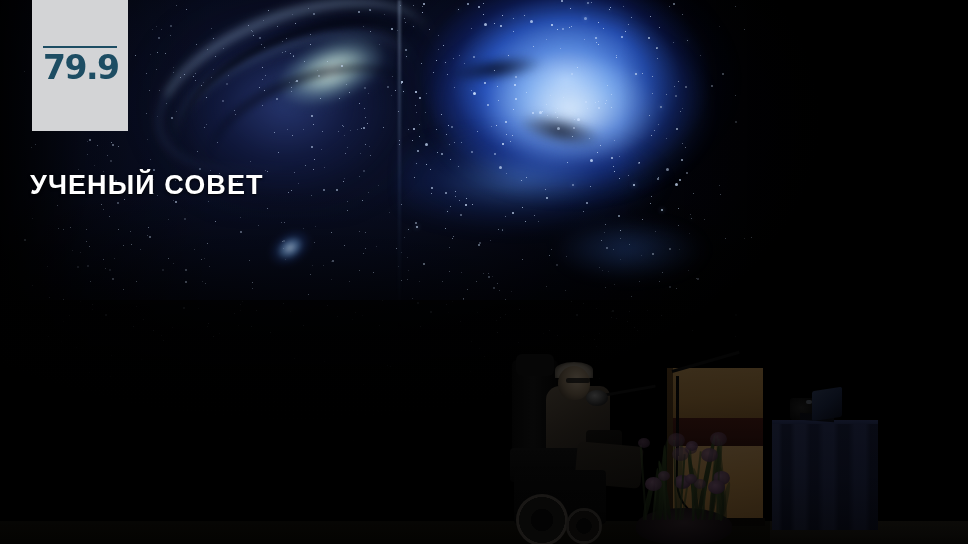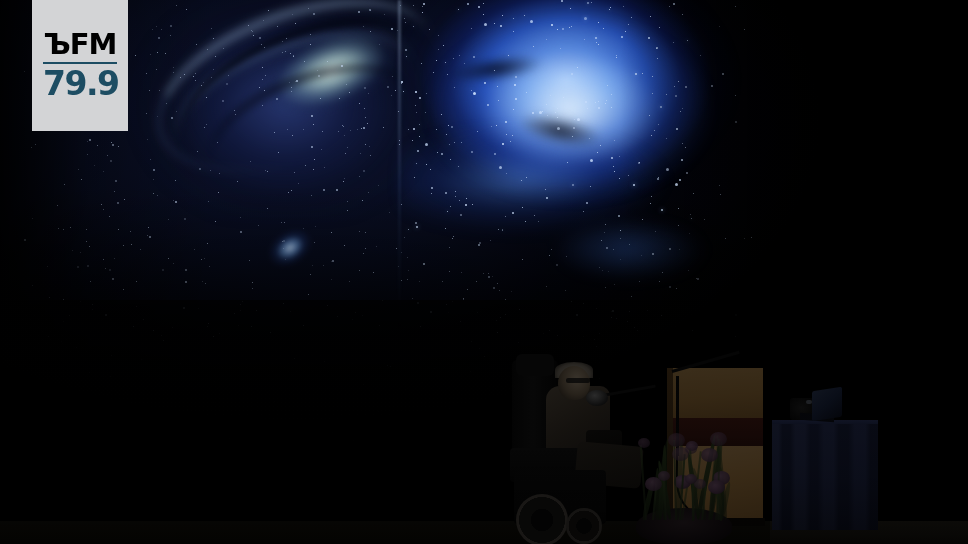--- a/index.html
+++ b/index.html
@@ -1224,20 +1224,20 @@
     <div class="gear-cluster"></div>
     <div class="laptop-base"></div>
     <div class="laptop-screen"></div>
     <div class="gear-glint"></div>
 
     <div class="scrim"></div>
   </div>
 
   <div class="logo-plate">
     <div class="logo-inner">
-      <div class="logo-word">ЪFM</div>
       <div class="logo-rule"></div>
       <div class="logo-freq">79.9</div>
     </div>
   </div>
 
+  <div class="show-title">УЧЕНЫЙ СОВЕТ</div>
 
 </div>
 
 </body></html>

